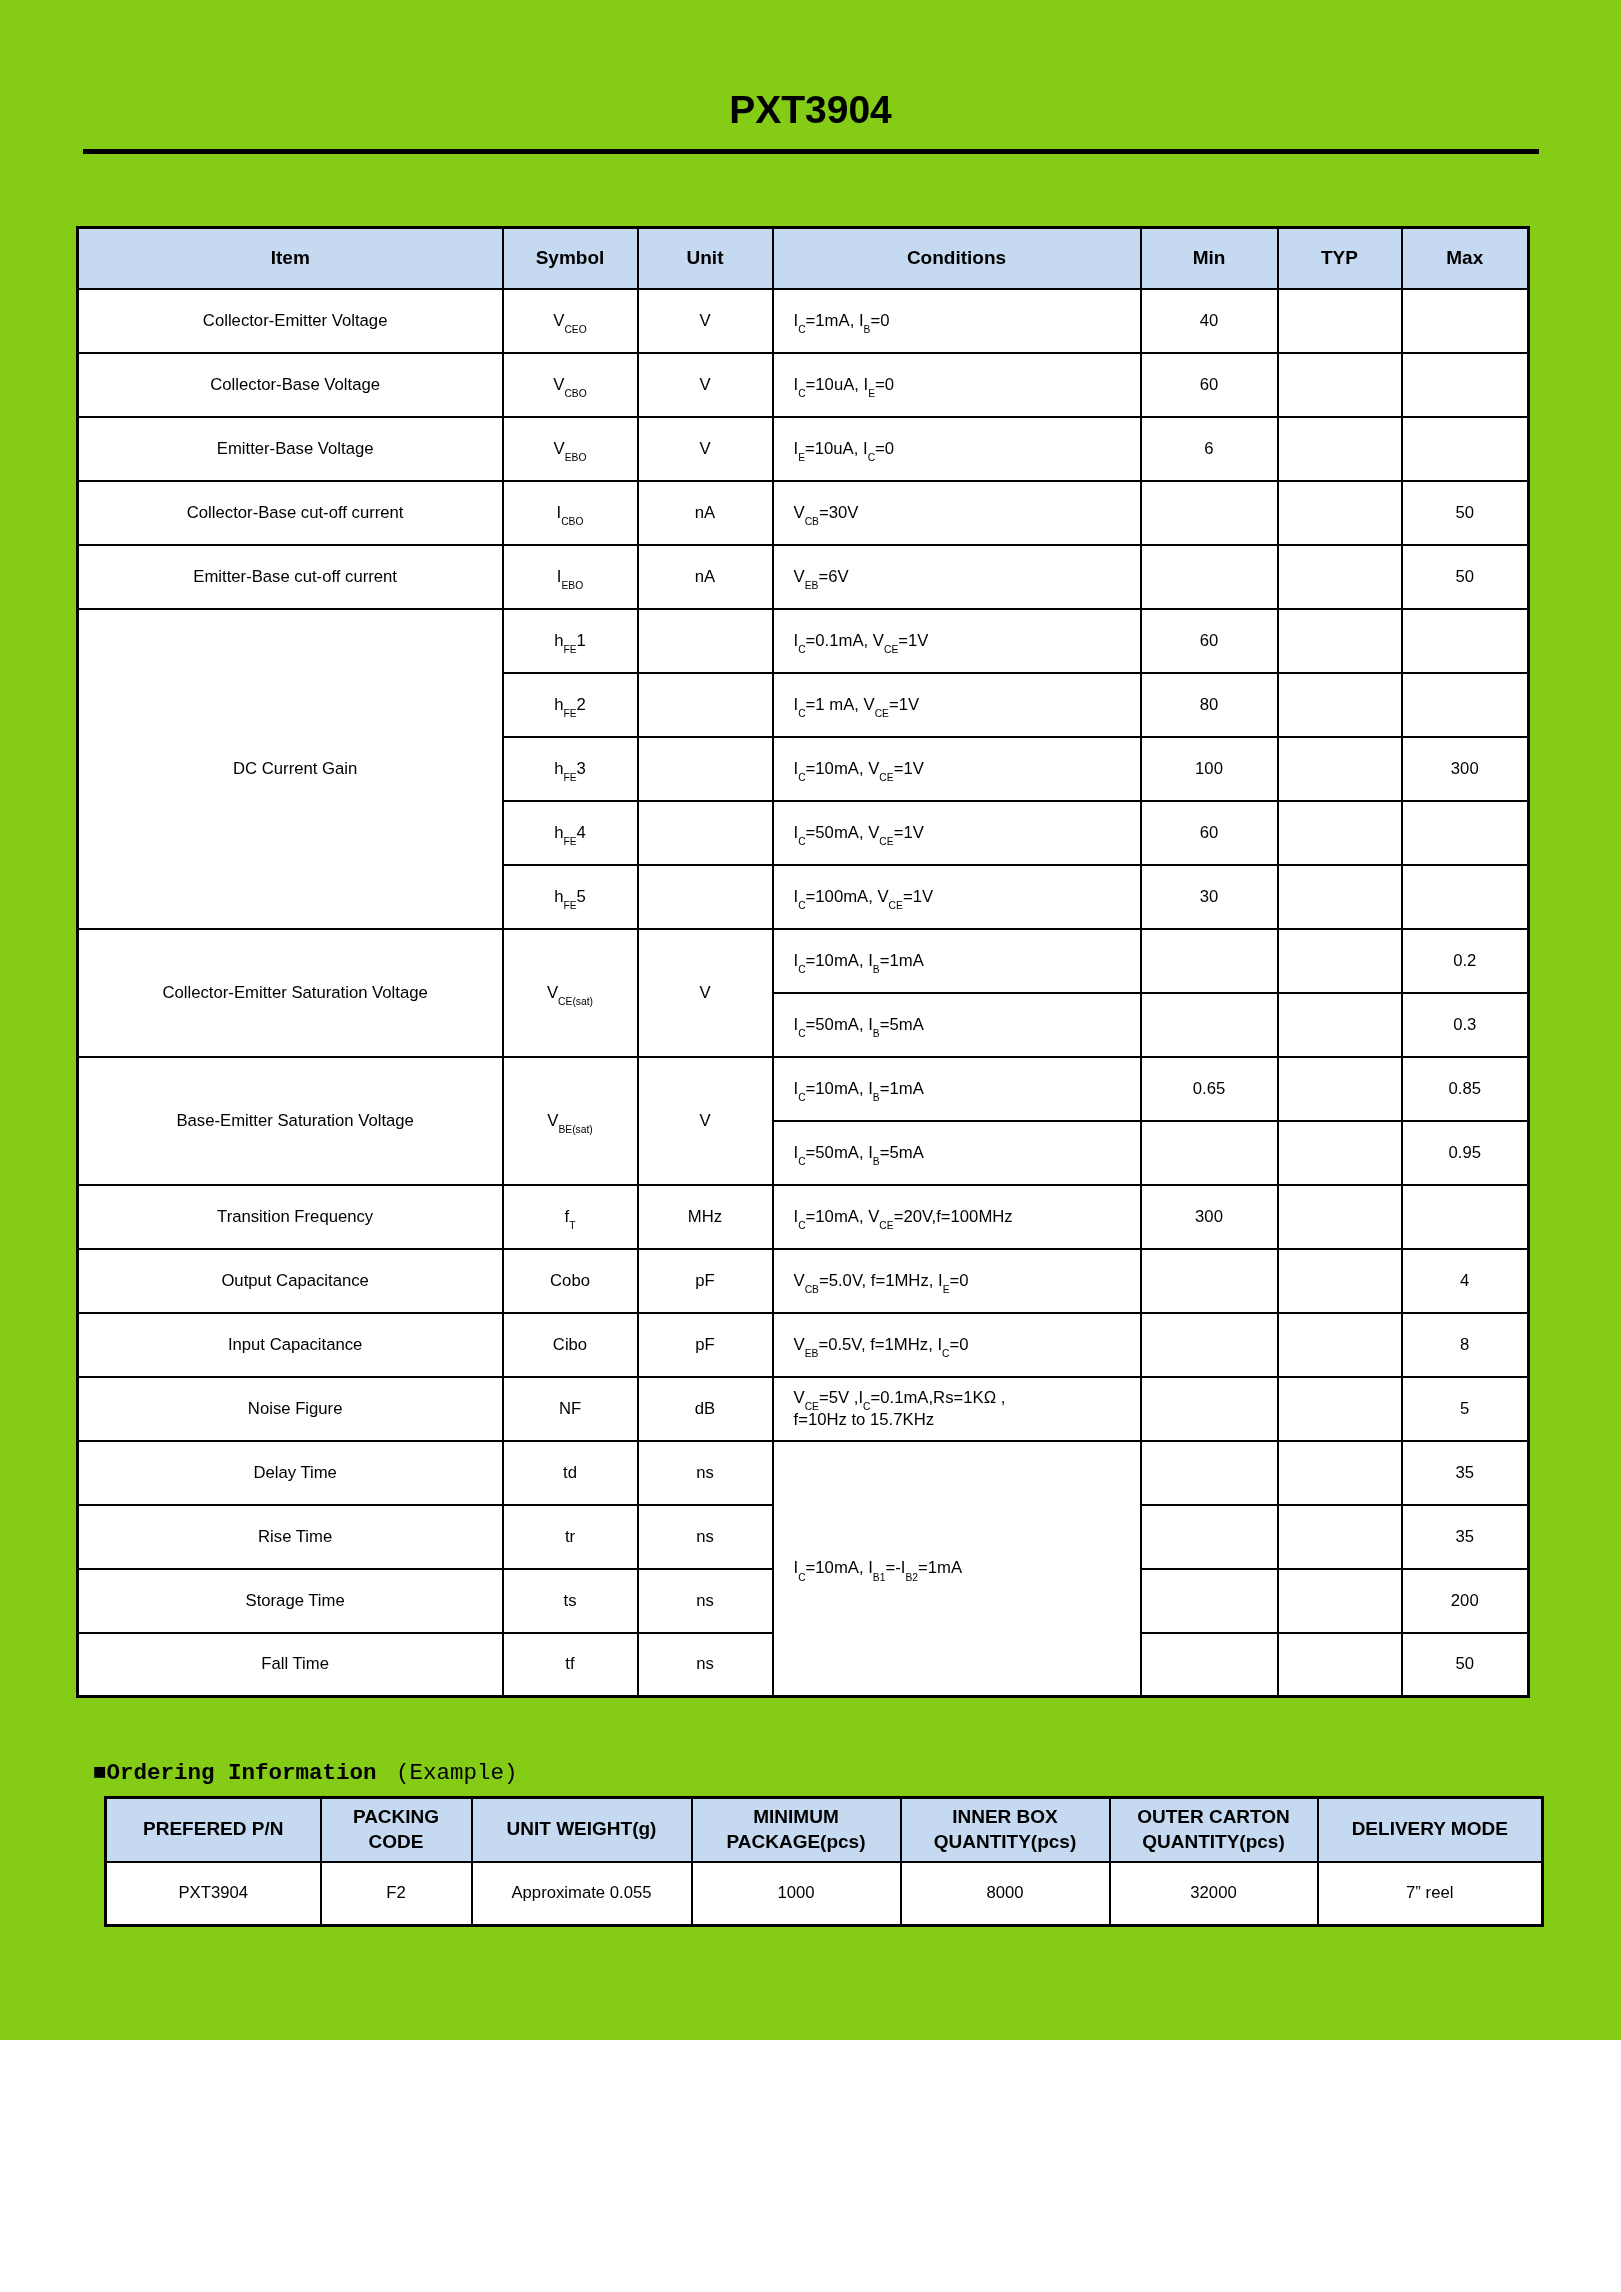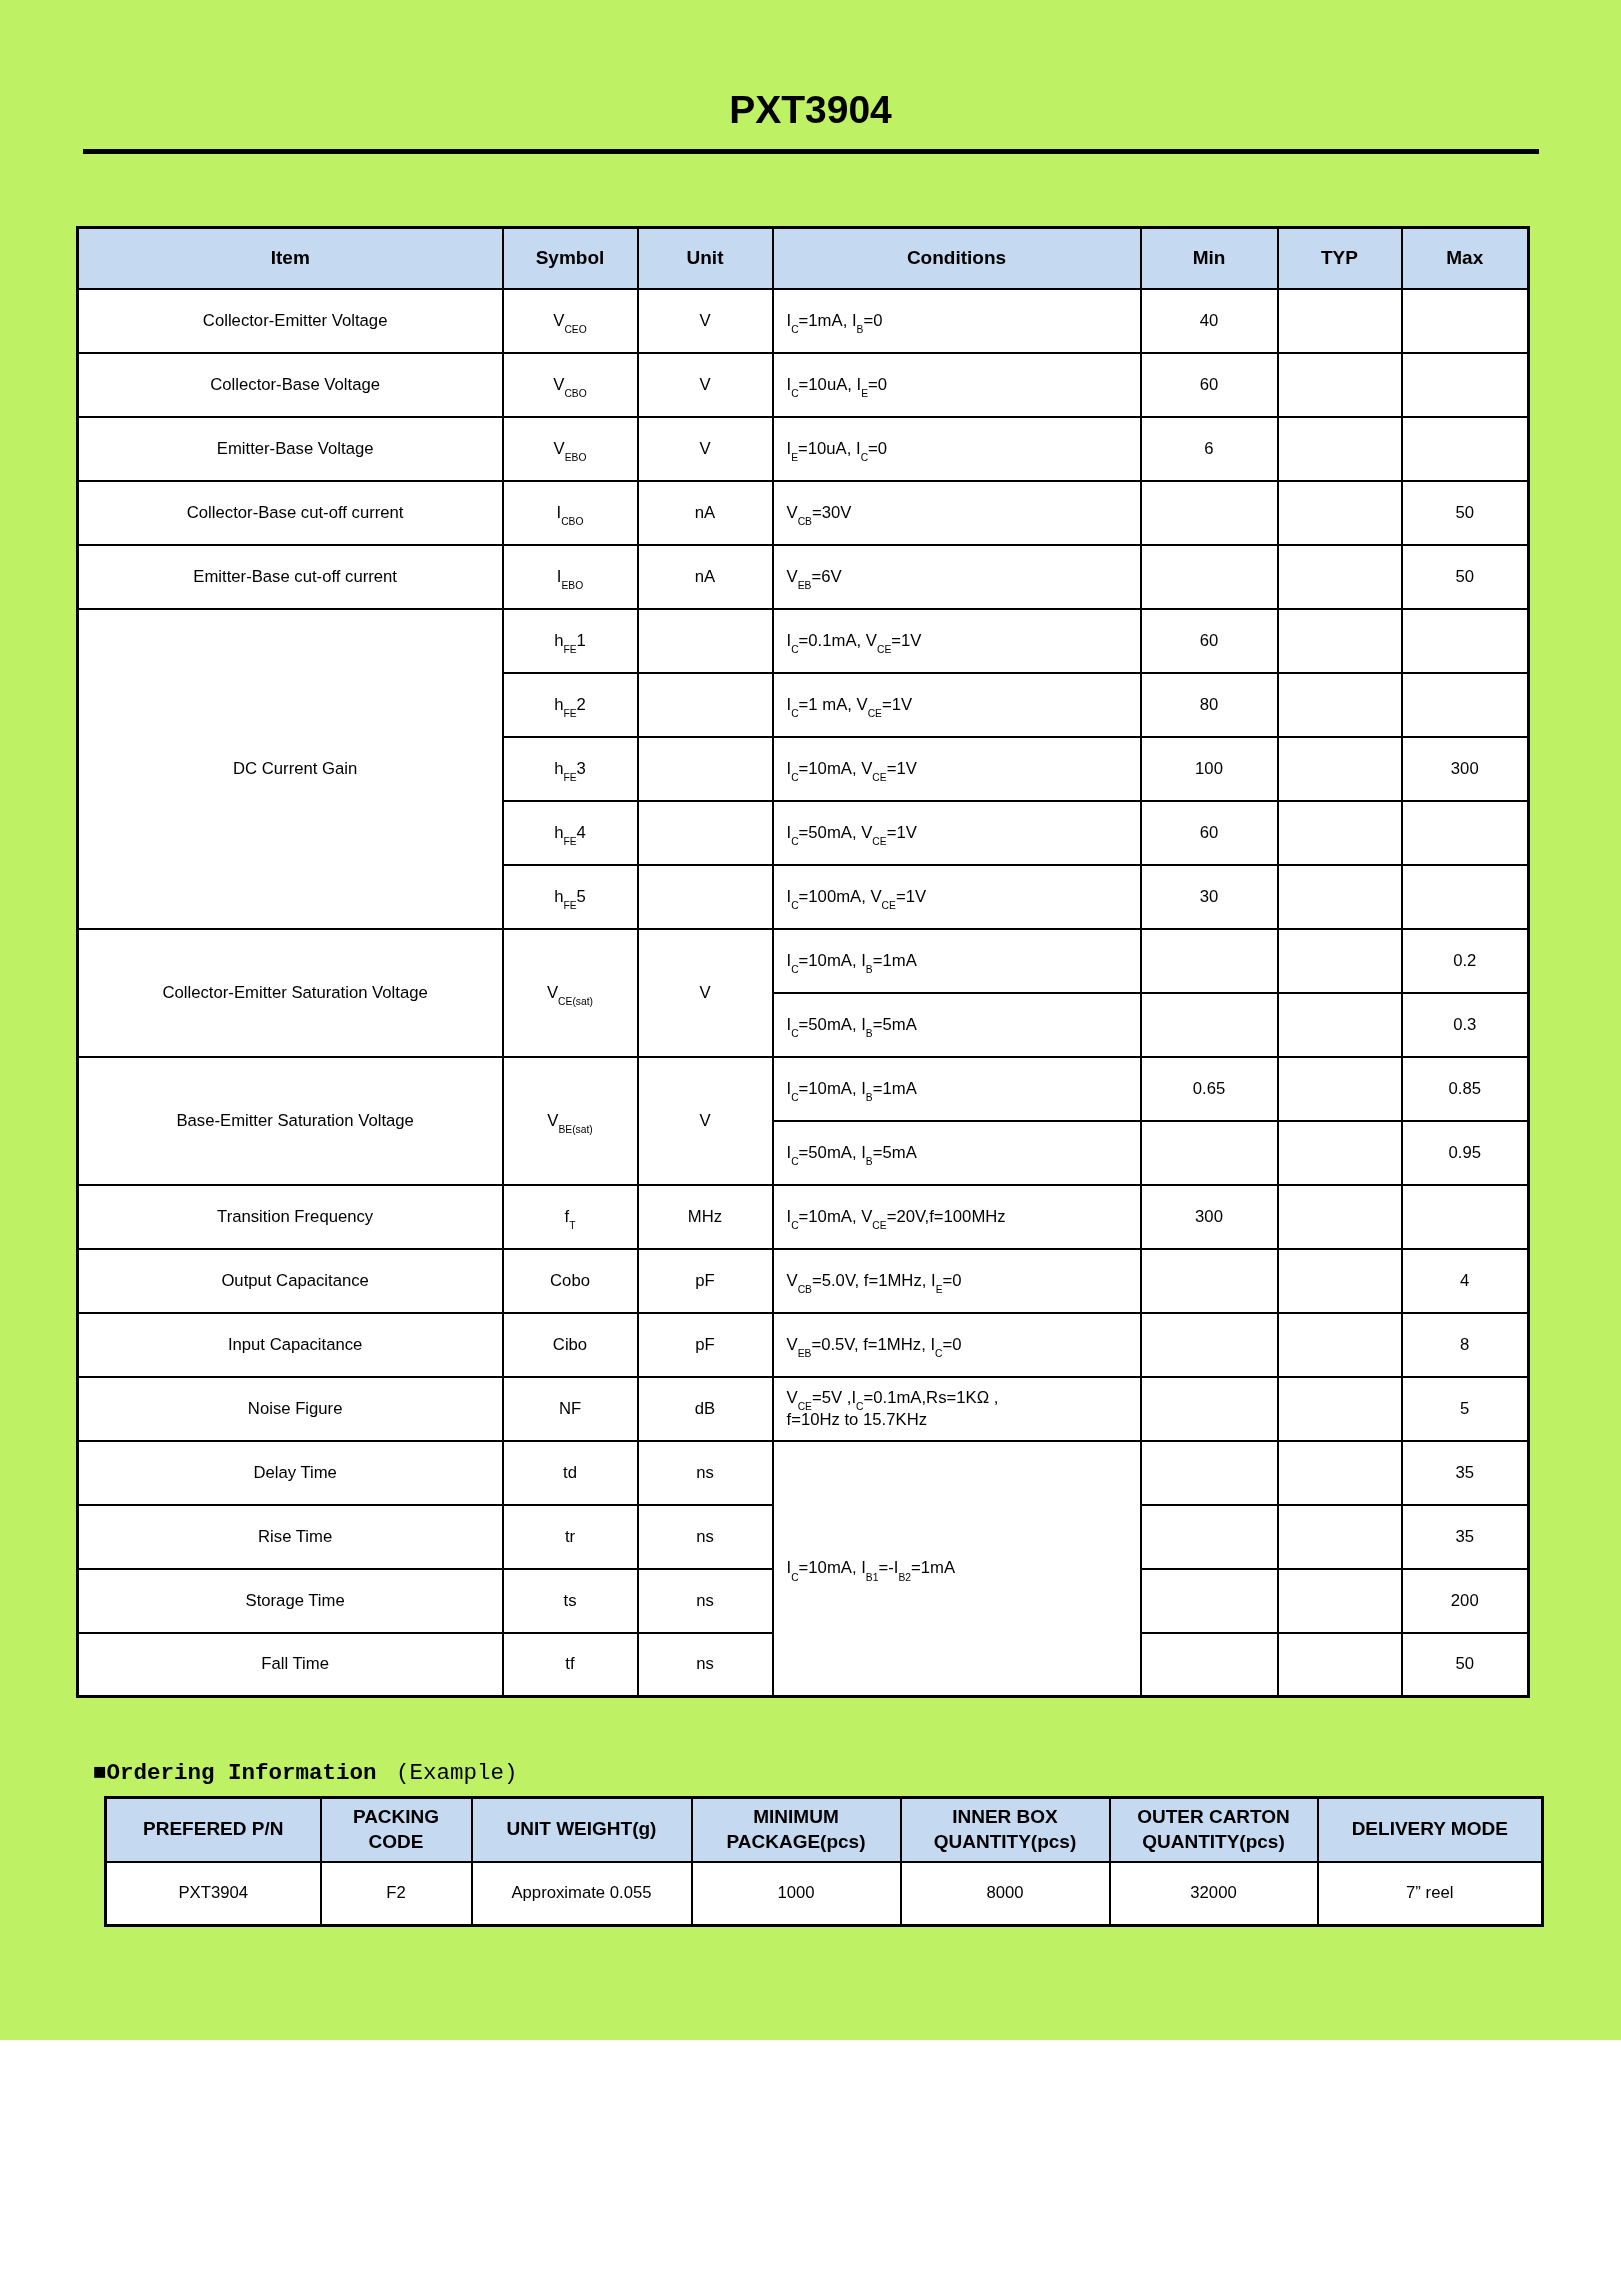--- a/index.html
+++ b/index.html
@@ -1,19 +1,19 @@
 <!DOCTYPE html>
 <html style="--hdr: #C5D9F1;"><head>
 <meta charset="utf-8">
 <style>
   html,body{margin:0;padding:0;background:#ffffff;}
   .page{
     position:relative;
     width:1621px;height:2040px;
-    background:#bef264;
+    background:#84cc16;
     font-family:"Liberation Sans", sans-serif;
     color:#000;
     overflow:hidden;
   }
   .title{
     position:absolute;top:90px;left:0;width:100%;
     text-align:center;font-size:39px;font-weight:bold;line-height:1;
   }
   .rule{position:absolute;left:83px;width:1456px;background:#000;}
   .rule-top{top:149px;height:4.9px;}
@@ -41,21 +41,21 @@
     line-height:1.3;
   }
   .tbl th{
     background:var(--hdr,#C5D9F1);
     font-weight:bold;font-size:19px;
   }
   #elec-table{left:76px;top:226px;width:1453px;}
   #elec-table thead tr{height:61px;}
   #elec-table tbody tr{height:64px;}
   #elec-table td.c0{text-align:center;padding-left:15.7px;}
-  #elec-table td.c3{text-align:left;padding-left:13px;}
+  #elec-table td.c3{text-align:left;padding-left:20px;}
 
   #ord-table{left:104px;top:1796px;width:1436px;}
   #ord-table tr{height:64px;}
 
   sub{font-size:10.3px;line-height:0;position:relative;top:2.9px;}
 
   .footer{
     position:absolute;top:2115px;left:0;width:100%;
     font-size:25.5px;
   }

